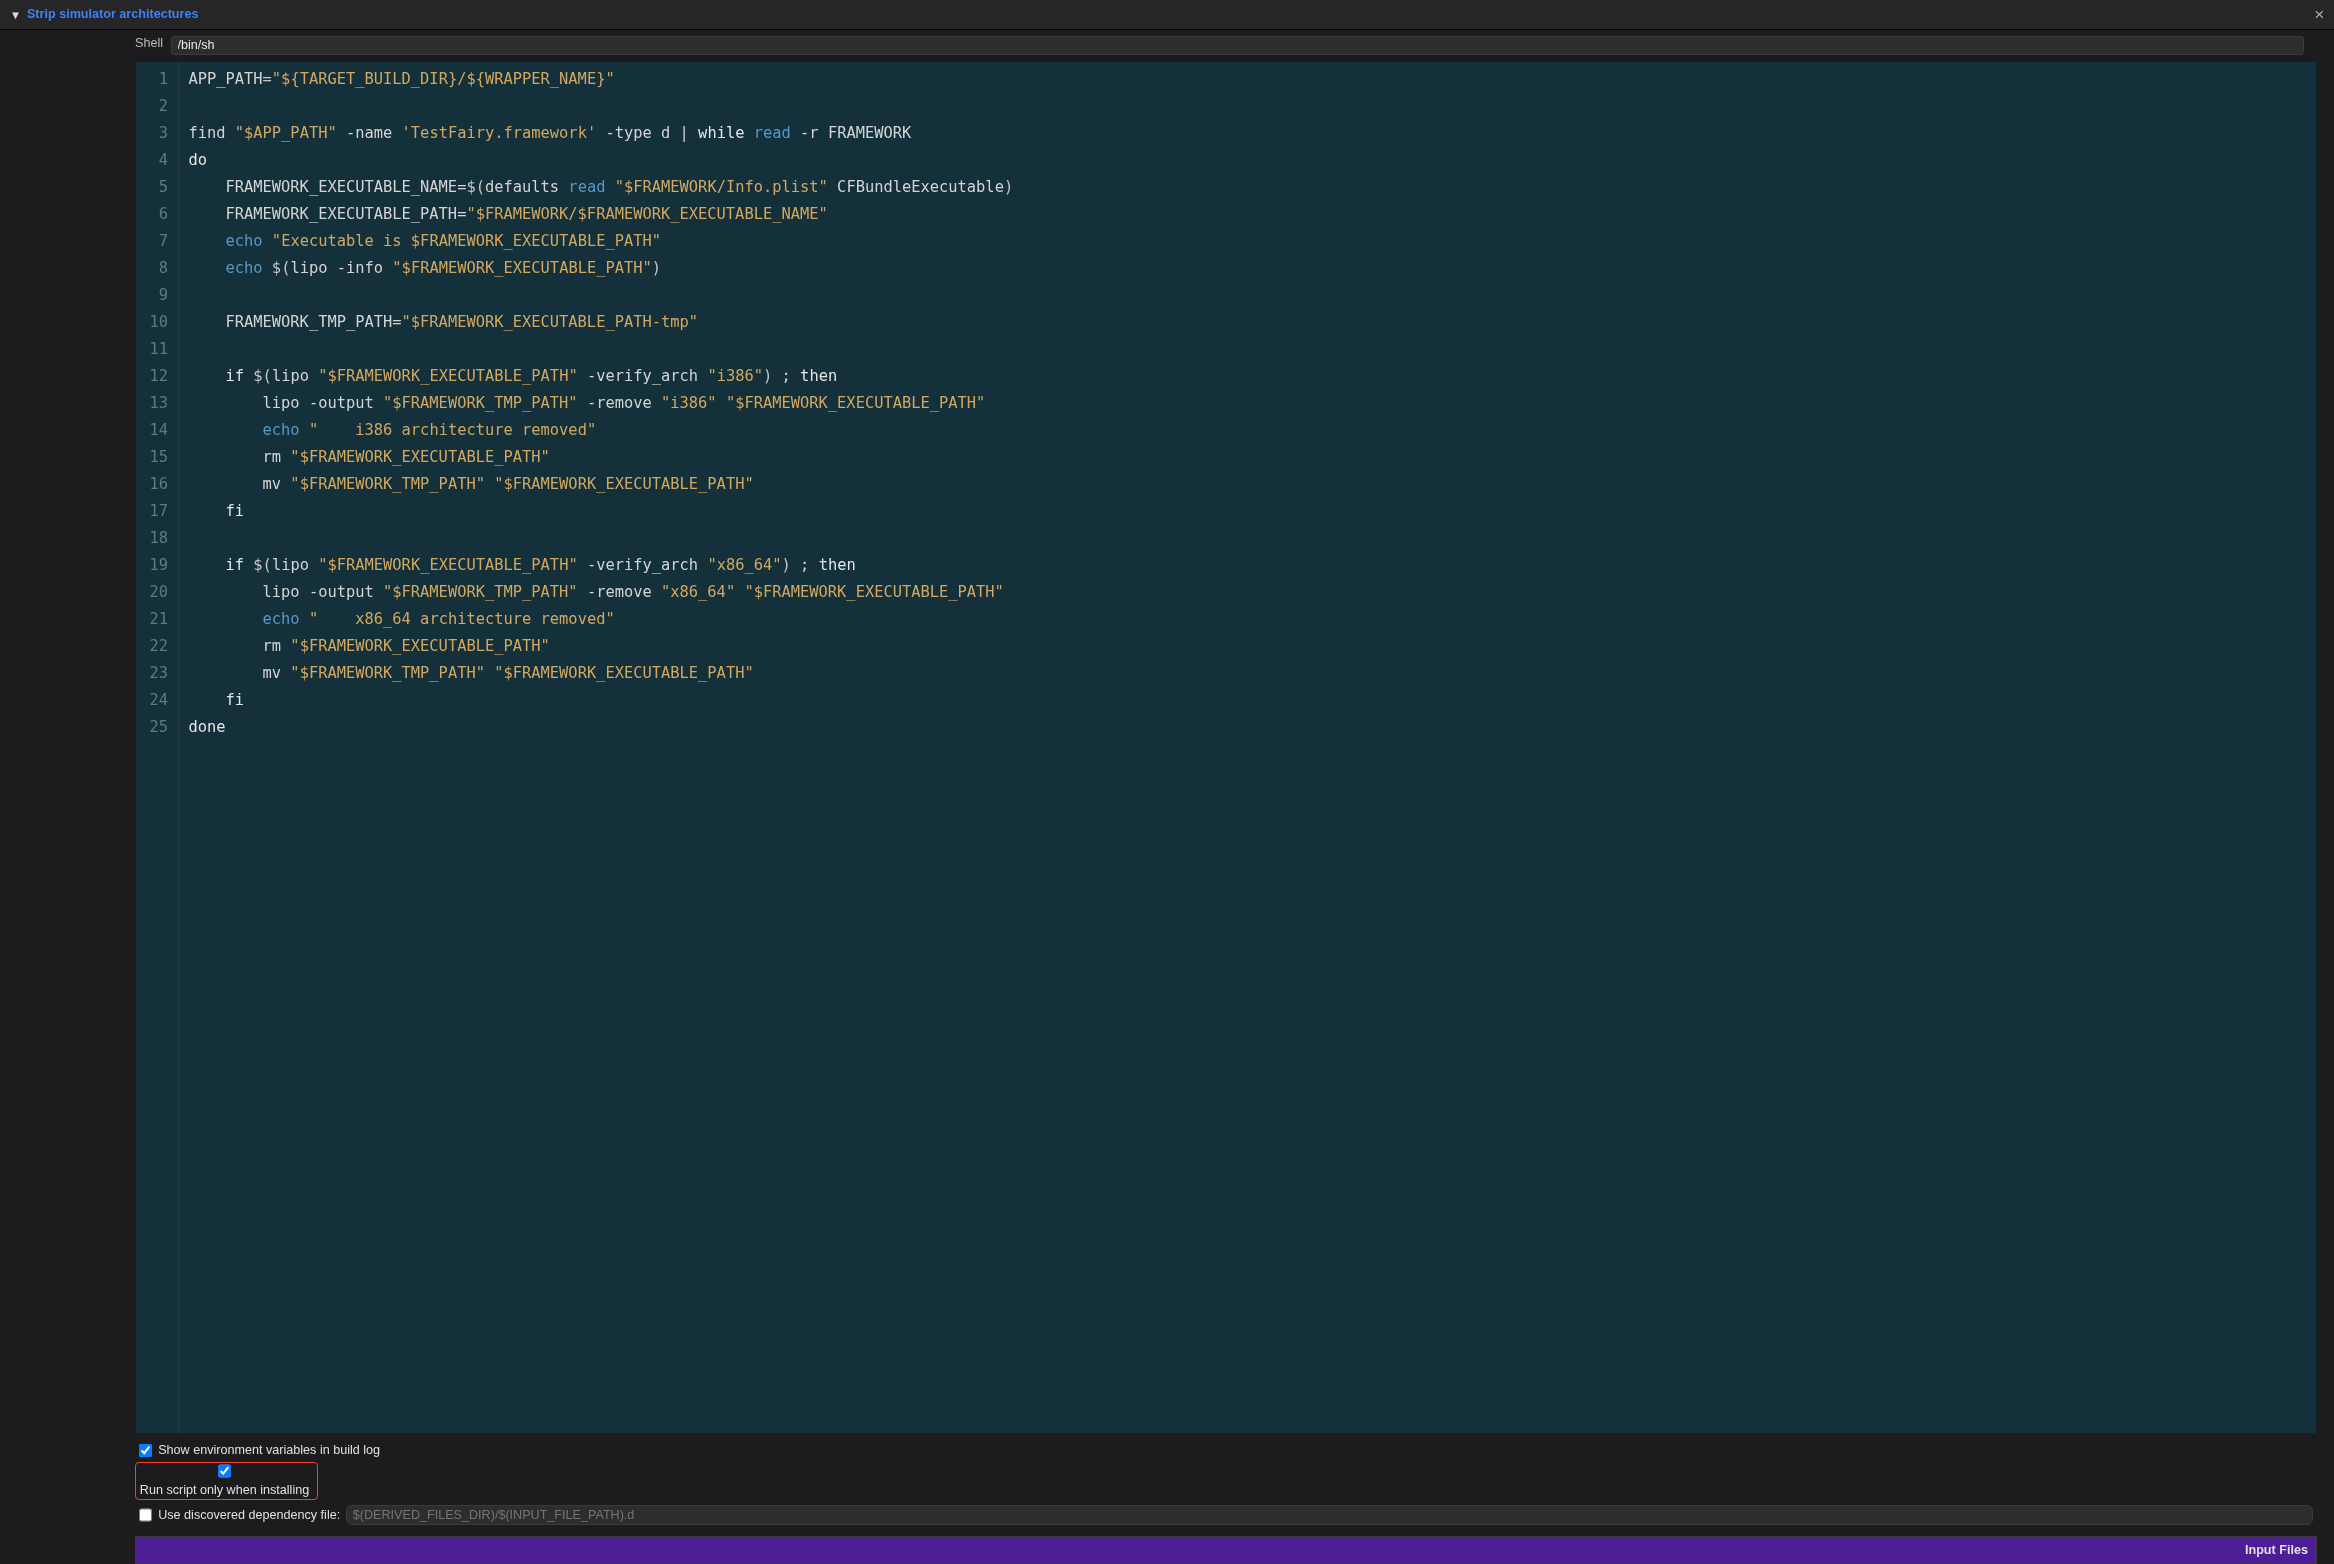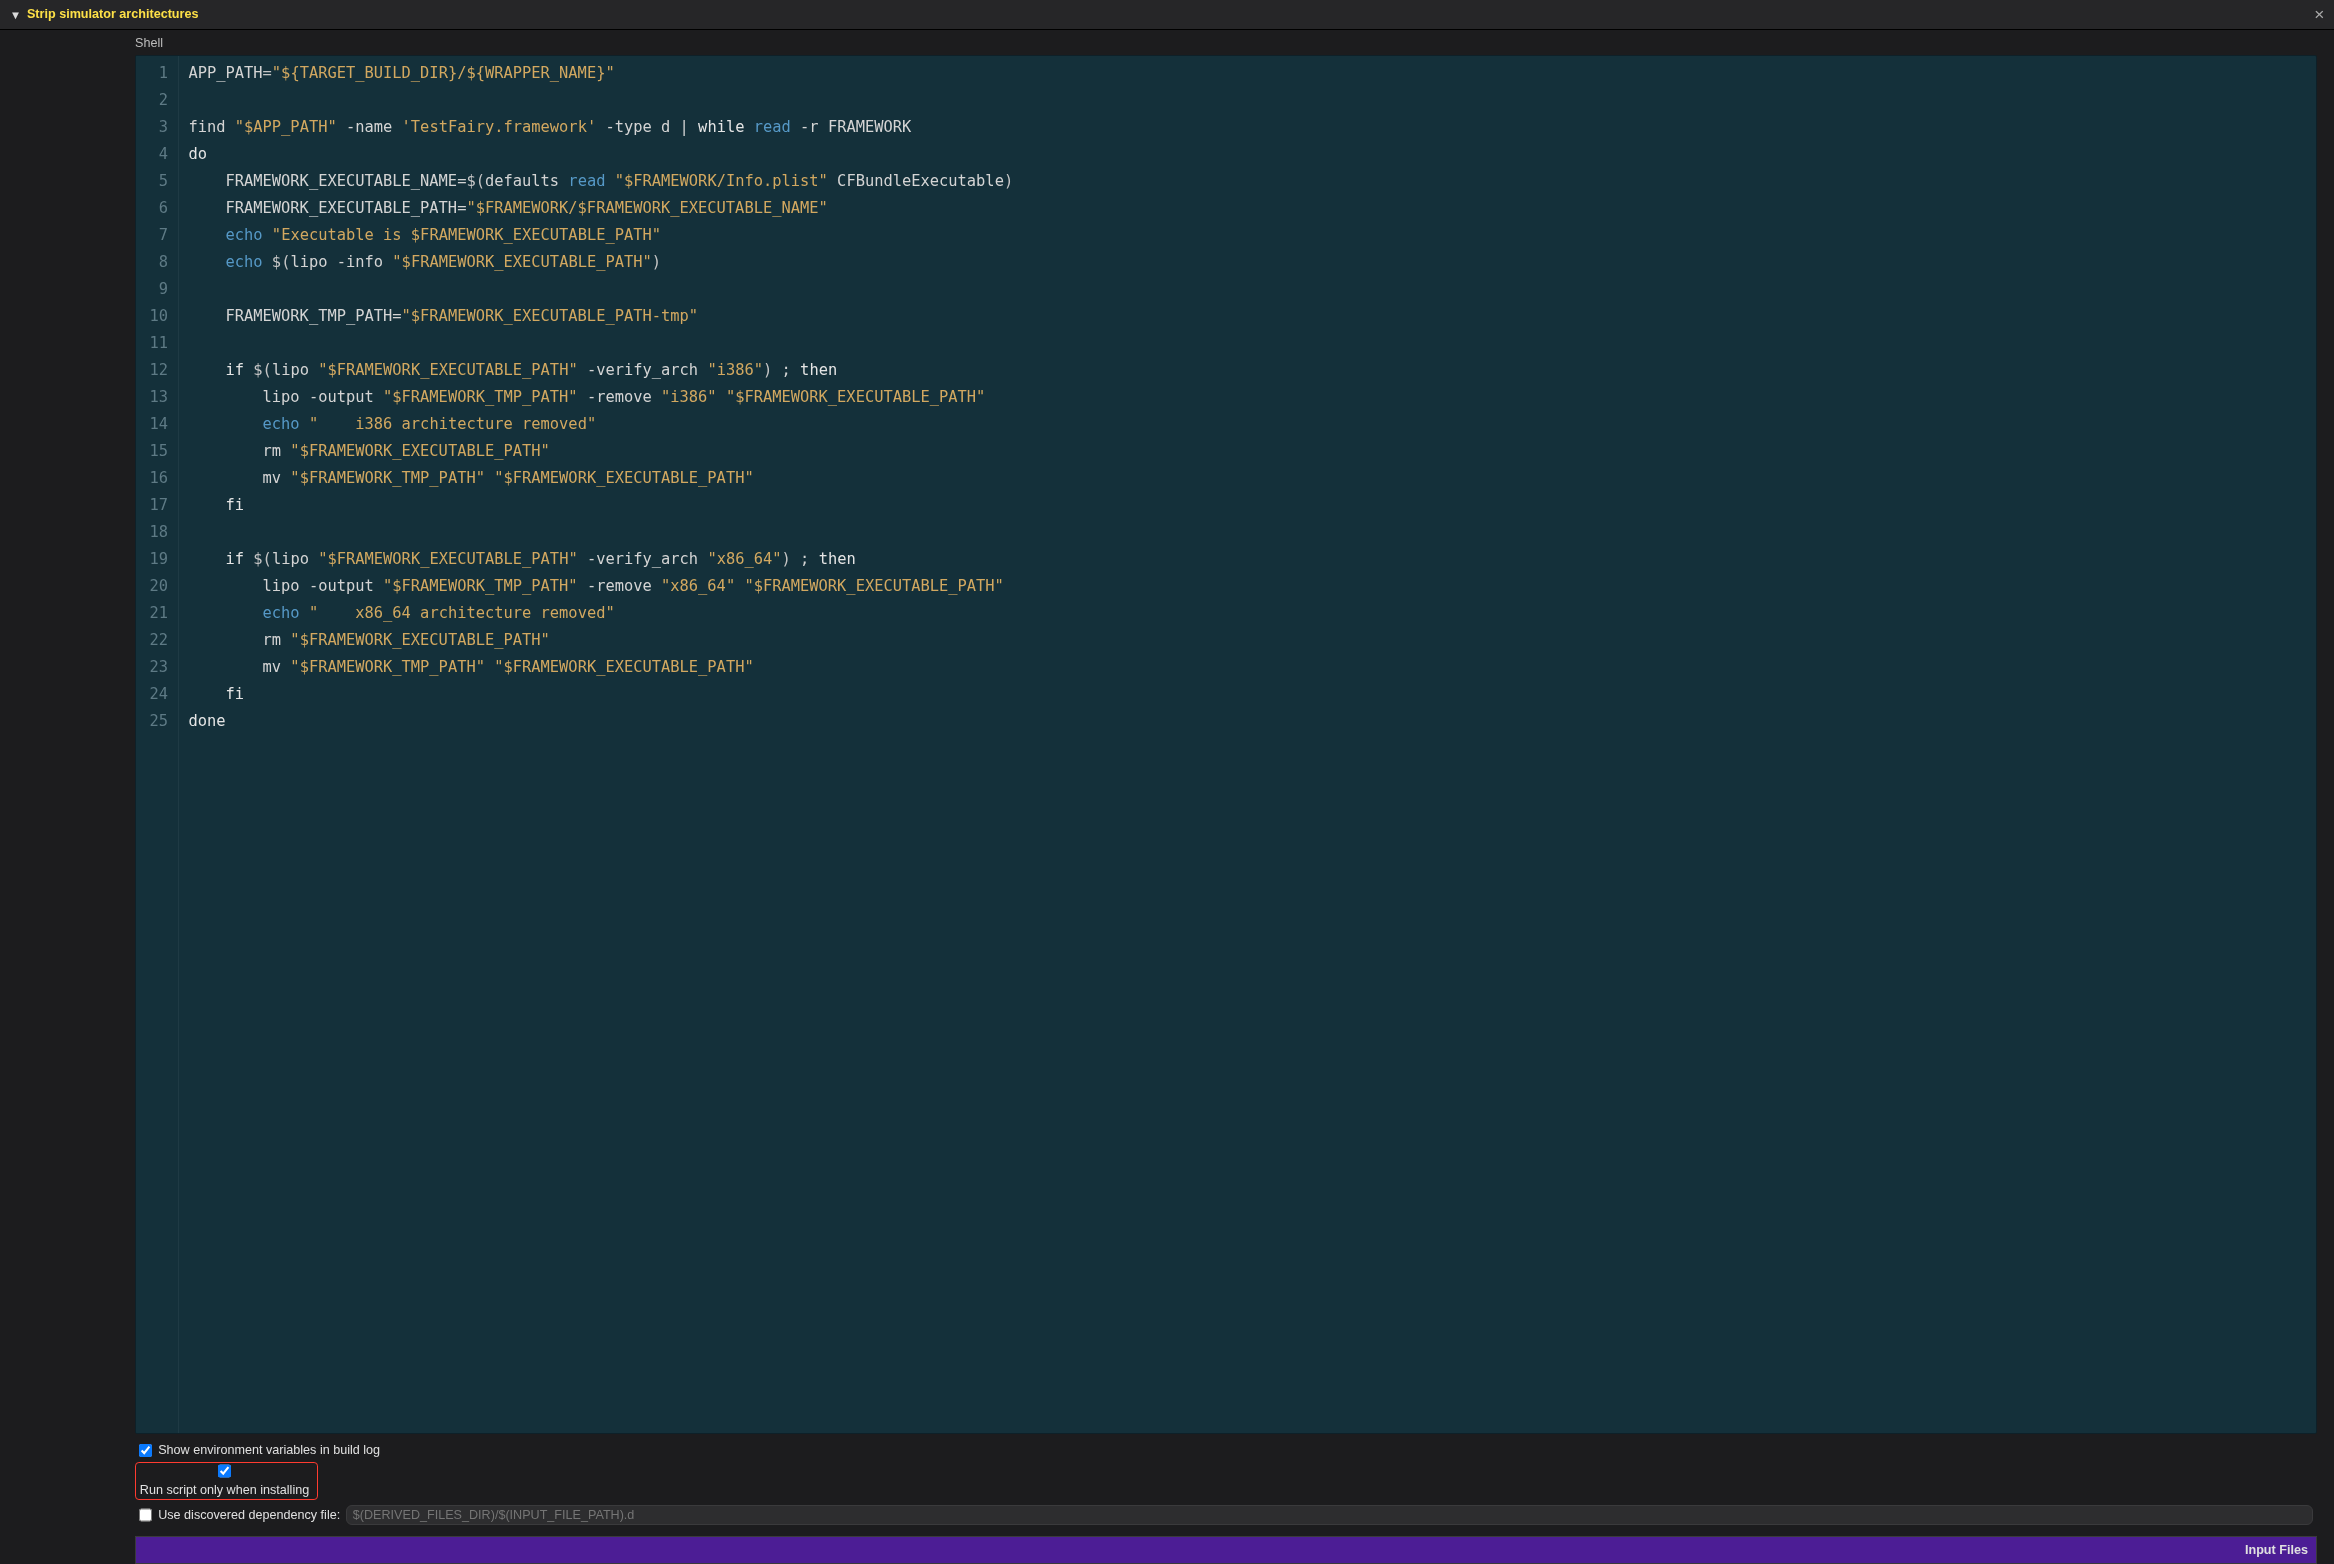--- a/index.html
+++ b/index.html
@@ -12,21 +12,21 @@
     overflow: hidden;
   }
   .root { display:flex; flex-direction:column; height:100%; }
   .header {
     background: #262628;
     padding: 3.9px 9.7px;
     display:flex; align-items:center;
     border-bottom: 1px solid #000;
   }
   .disclosure { margin-right:5.8px; font-size:11.6px; color:#dadada; }
-  .header-title { font-weight:600; font-size:12.6px; color:#fde047; }
+  .header-title { font-weight:600; font-size:12.6px; color:#3b82f6; }
   .close { margin-left:auto; color:#aaa; font-size:17.4px; }
   .shell-row {
     display:flex; align-items:flex-start;
     padding: 5.8px 0 5.8px 0;
     margin-left: 135px;
     margin-right: 30px;
   }
   .shell-label { color:#bdbdbd; font-size:12.6px; margin-right:7.7px; }
   .shell-input {
     flex:1;
@@ -113,20 +113,21 @@
 
 <div class="root">
   <div class="header">
     <span class="disclosure">▼</span>
     <span class="header-title">Strip simulator architectures</span>
     <span class="close">×</span>
   </div>
 
   <div class="shell-row">
     <span class="shell-label">Shell</span>
+    <input class="shell-input" value="/bin/sh" style="">
   </div>
 
   <div class="editor-wrap">
     <div class="gutter" id="gutter">
         <div>1</div>
         <div>2</div>
         <div>3</div>
         <div>4</div>
         <div>5</div>
         <div>6</div>

